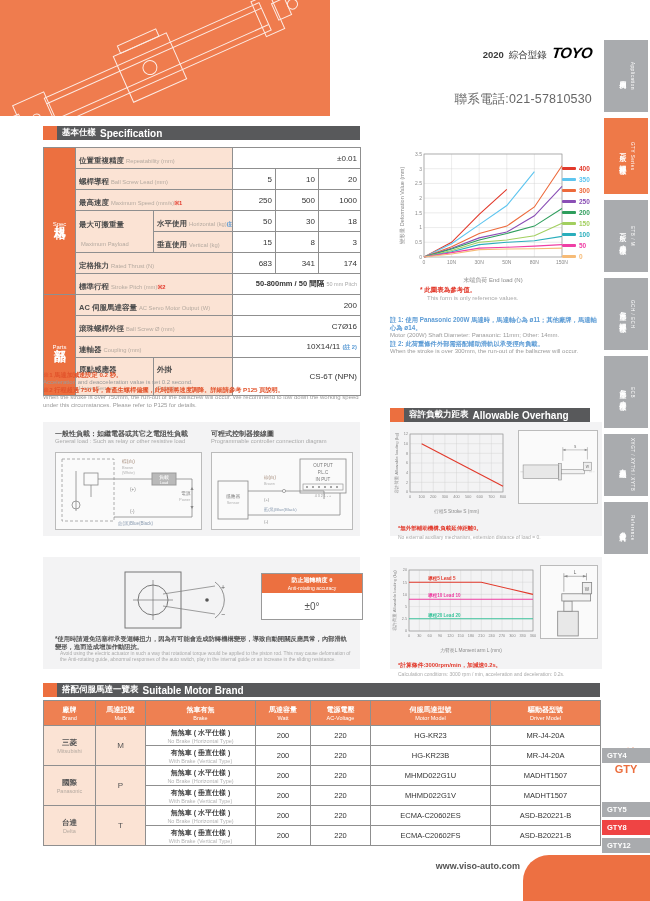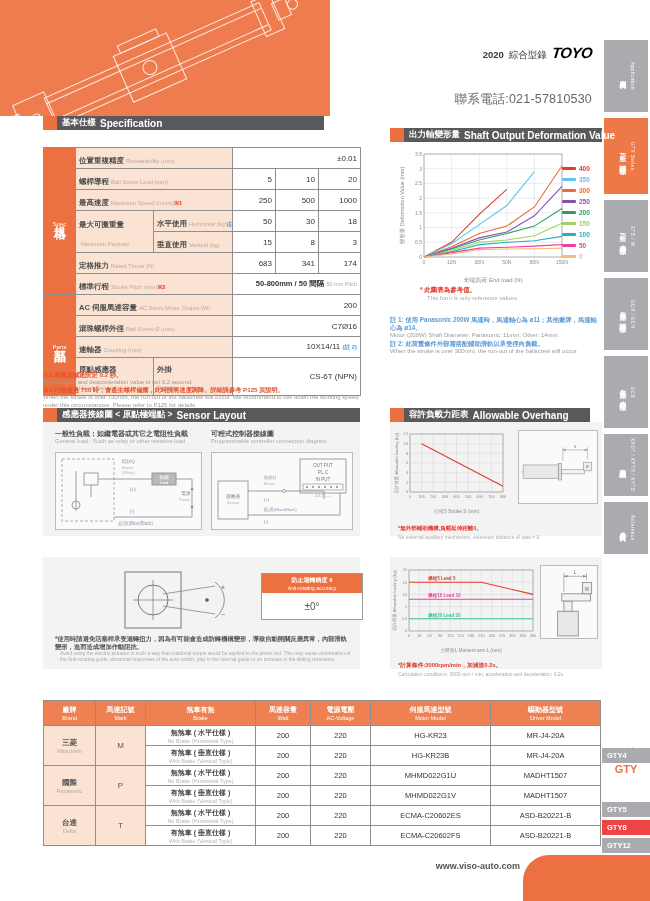--- a/index.html
+++ b/index.html
@@ -149,29 +149,24 @@
     <span class="a">單軸</span>
     <span class="b">1 axis</span>
     <span class="c">GTY</span>
   </div>
   <div class="mtab" style="top:748px">GTY4</div>
   <div class="mtab" style="top:802px">GTY5</div>
   <div class="mtab on" style="top:820px">GTY8</div>
   <div class="mtab" style="top:838px">GTY12</div>
   <div class="corner"></div>
 
-  <div class="sec" style="left:43px;top:116px;width:281px">
+  <div class="sec" style="left:43px;top:126px;width:317px">
     <span class="sq"></span>
       <b>基本仕樣</b>
       <i>Specification</i>
-    </div>
-  <div class="sec" style="left:390px;top:128px;width:212px">
-    <span class="sq"></span>
-      <b>出力軸變形量</b>
-      <i>Shaft Output Deformation Value</i>
     </div>
 
   <table class="spec">
     <colgroup>
         <col style="width:32px">
         <col style="width:78px">
         <col style="width:79px">
         <col style="width:43px">
         <col style="width:43px">
         <col style="width:42px">
@@ -344,25 +339,20 @@
     <div class="cnz">* 此圖表為參考值。</div>
     <div class="cne" style="margin-left:7px">This form is only reference values.</div>
   </div>
   <div class="bluenotes">
     <div class="bnz">註 1: 使用 Panasonic 200W 馬達時，馬達軸心為 ø11；其他廠牌，馬達軸心為 ø14。</div>
     <div class="bne">Motor (200W) Shaft Diameter: Panasonic: 11mm; Other: 14mm.</div>
     <div class="bnz">註 2: 此荷重條件外部需搭配輔助滑軌以承受徑向負載。</div>
     <div class="bne">When the stroke is over 300mm, the run-out of the ballscrew will occur.</div>
   </div>
 
-  <div class="sec" style="left:43px;top:408px;width:317px">
-    <span class="sq"></span>
-      <b>感應器接線圖 &lt; 原點極端點 &gt;</b>
-      <i>Sensor Layout</i>
-    </div>
   <div class="panel" style="left:43px;top:422px;width:317px;height:114px">
     <div class="dt abs" style="left:12px;top:8px">
       <b>一般性負載：如繼電器或其它之電阻性負載</b>
       <i>General load : Such as relay or other resistive load</i>
     </div>
     <svg class="abs diag" style="left:12px;top:30px" width="145" height="76" viewBox="0 0 145 76">
       <rect x="6" y="6" width="52" height="62" fill="none" stroke="#999" stroke-width="0.8" stroke-dasharray="3,2"></rect>
       <line x1="20" y1="18" x2="20" y2="58" stroke="#888" stroke-width="0.8"></line>
       <circle cx="20" cy="52" r="4" fill="none" stroke="#888" stroke-width="0.8"></circle>
       <rect x="28" y="20" width="14" height="12" fill="none" stroke="#888" stroke-width="0.8"></rect>
@@ -567,20 +557,25 @@
       <line x1="44" y1="7" x2="44" y2="14" stroke="#888" stroke-width="0.6"></line>
       <path d="M22 10 l3.5 -1.3 v2.6 z M44 10 l-3.5 -1.3 v2.6 z" fill="#888"></path>
       <text x="33" y="7.5" text-anchor="middle" font-size="4.5" fill="#666">L</text>
     </svg>
     <div class="abs" style="left:8px;top:96px">
       <span class="cnz" style="font-size:5.8px">*計算條件:3000rpm/min，加減速0.2s。</span>
       <div class="cne" style="font-size:5px">Calculation conditions: 3000 rpm / min, acceleration and deceleration: 0.2s.</div>
     </div>
   </div>
 
+  <div class="sec" style="left:43px;top:683px;width:557px">
+    <span class="sq"></span>
+      <b>搭配伺服馬達一覽表</b>
+      <i>Suitable Motor Brand</i>
+    </div>
   <table class="motor">
     <colgroup>
         <col style="width:52px">
         <col style="width:50px">
         <col style="width:110px">
         <col style="width:55px">
         <col style="width:60px">
         <col style="width:120px">
         <col style="width:110px">
       </colgroup>

